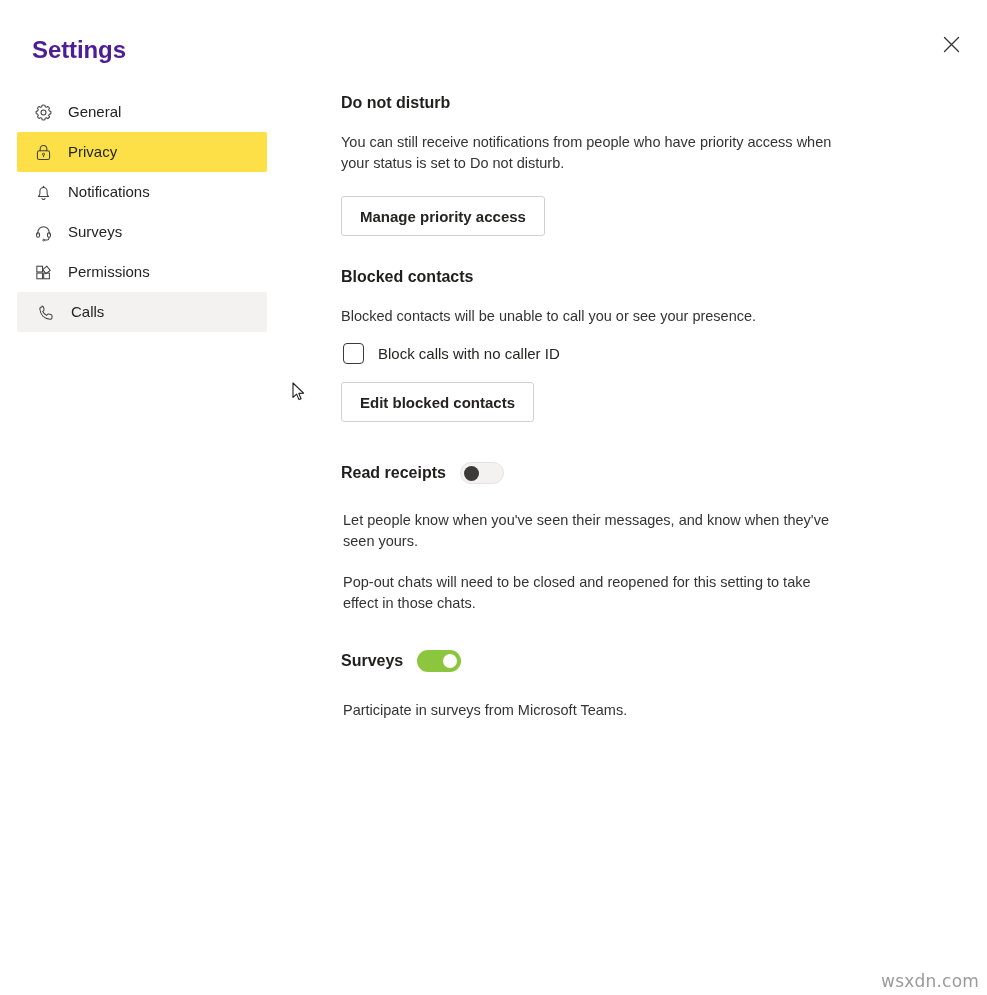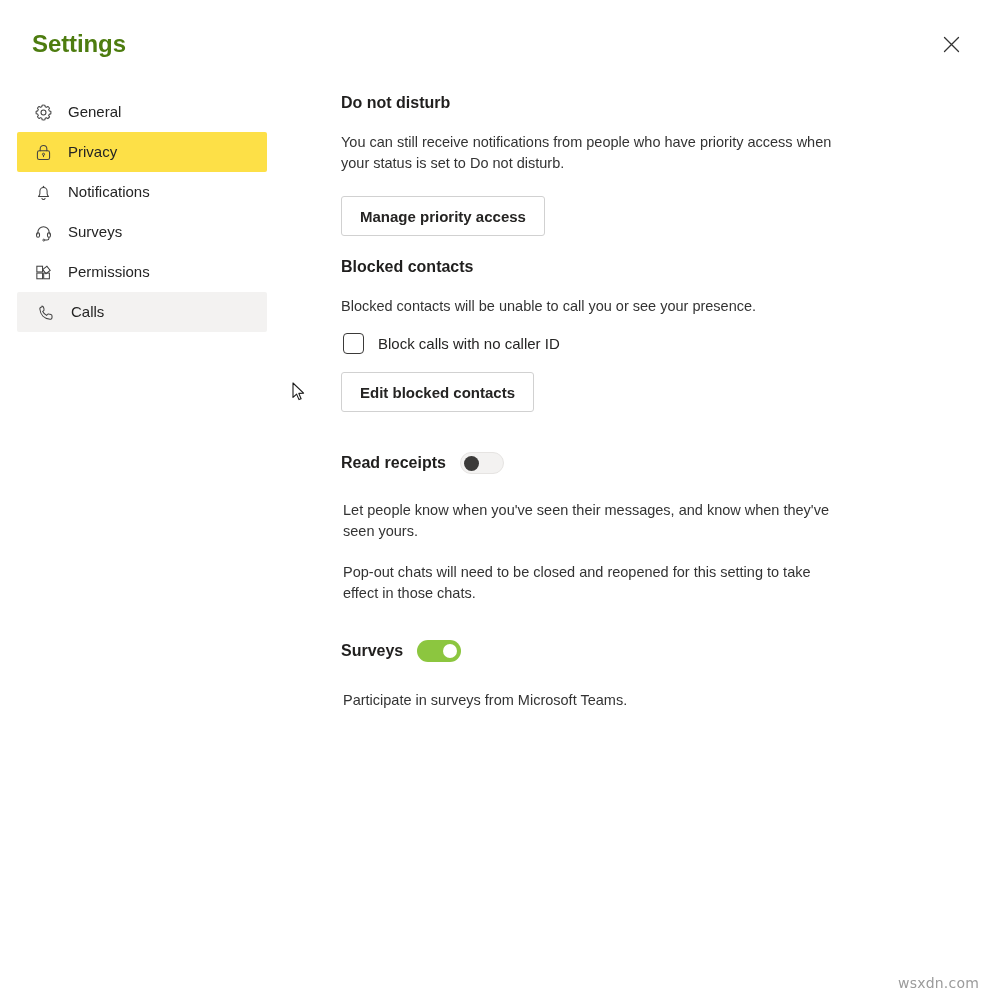--- a/index.html
+++ b/index.html
@@ -25,25 +25,25 @@
   .header {
     position: absolute;
     top: 0;
     left: 0;
     width: 987px;
     height: 88px;
   }
   .page-title {
     position: absolute;
     left: 32px;
-    top: 28px;
+    top: 34px;
     font-size: 24px;
     font-weight: 600;
     letter-spacing: -0.1px;
-    color: #4d7c0f;
+    color: #4c1d95;
     line-height: 32px;
   }
   .close-button {
     position: absolute;
     right: 18px;
     top: 26px;
     width: 36px;
     height: 36px;
     display: flex;
     align-items: center;
@@ -200,32 +200,32 @@
     left: 292px;
     top: 382px;
     width: 14px;
     height: 20px;
     pointer-events: none;
   }
   .watermark {
     position: absolute;
     right: 8px;
     bottom: 4px;
-    font-size: 14px;
+    font-size: 17px;
     color: #9b9b9b;
     font-family: "DejaVu Sans", sans-serif;
     letter-spacing: 0.2px;
   }
   .mt-16 { margin-top: 16px; }
   .mt-18 { margin-top: 18px; }
   .mt-20 { margin-top: 20px; }
   .mt-22 { margin-top: 22px; }
   .mt-24 { margin-top: 28px; }
   .mt-26 { margin-top: 26px; }
-  .mt-30 { margin-top: 20px; }
+  .mt-30 { margin-top: 30px; }
   .mt-36 { margin-top: 36px; }
   .mt-40 { margin-top: 40px; }
   .indent-2 { margin-left: 2px; }
 </style>
 </head>
 <body>
 
 <div class="app-window">
 
   <div class="header">

